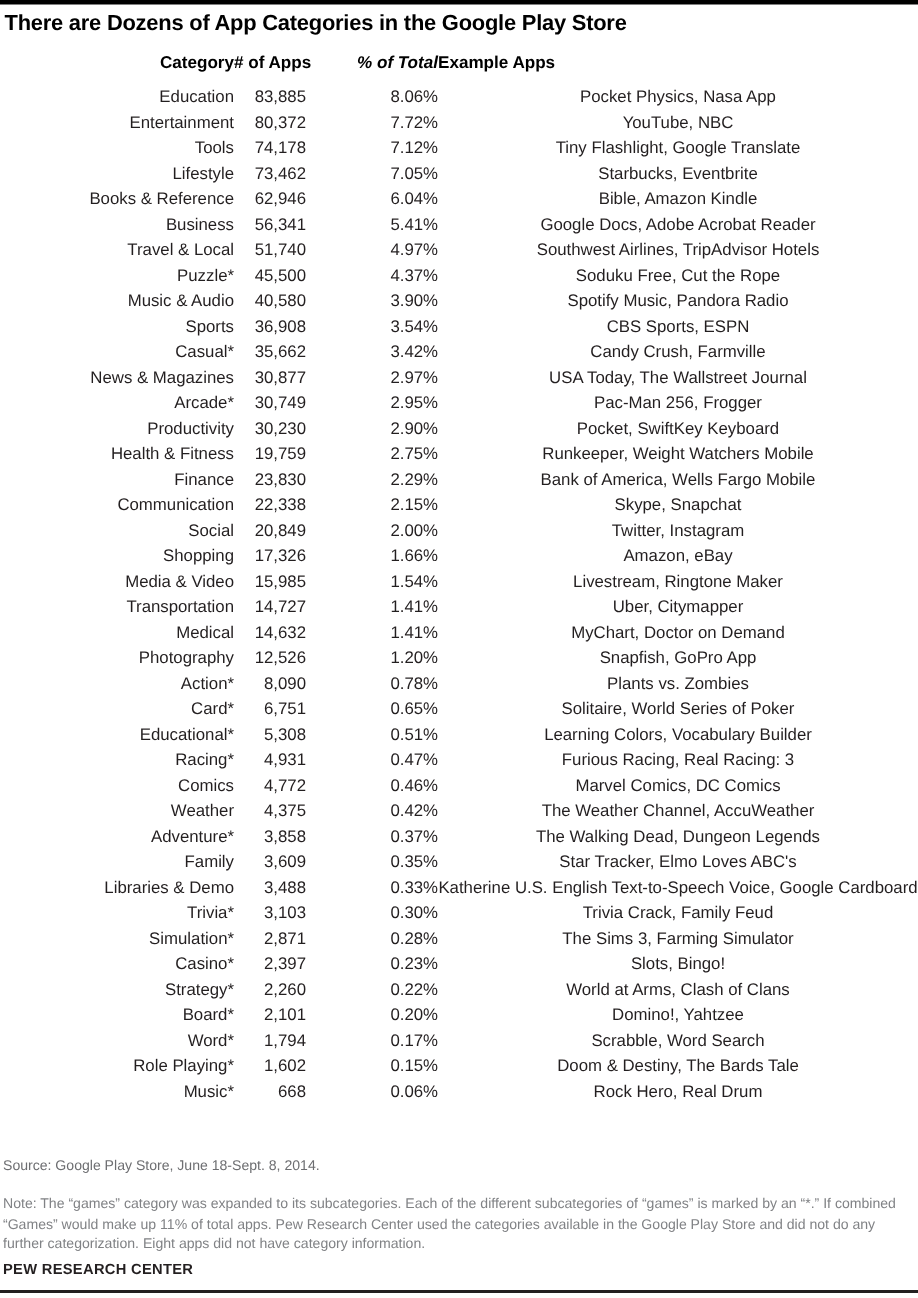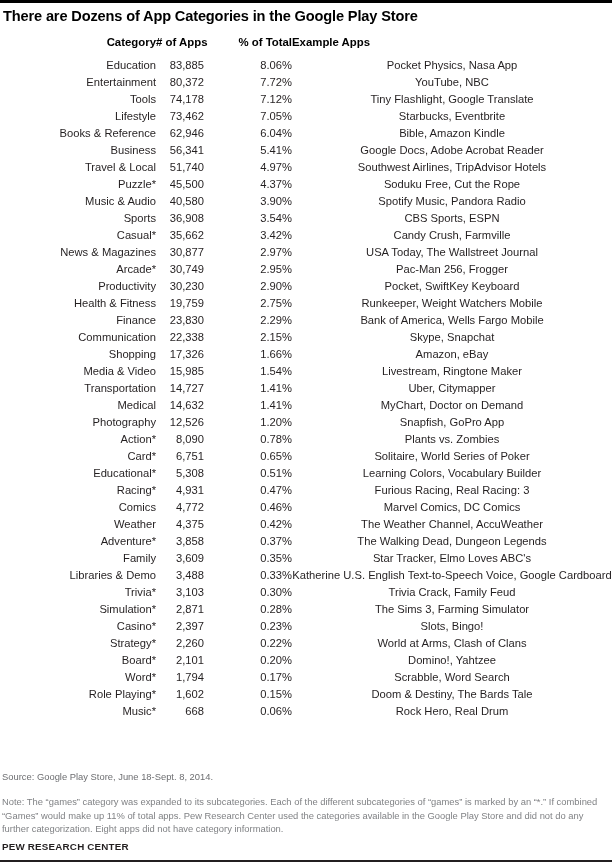--- a/index.html
+++ b/index.html
@@ -75,21 +75,21 @@
 
   .th-row th {
     font-weight: bold;
     font-size: 11.4px;
     color: #000000;
     padding-bottom: 3px;
     height: 20px;
   }
   .th-cat  { text-align: right; }
   .th-apps { text-align: right; }
-  .th-pct  { text-align: right; padding-right: 13px; }
+  .th-pct  { text-align: right; padding-right: 13px; font-style: italic; }
   .th-ex   { text-align: left;  padding-left: 14px; }
 
   .c-cat  { text-align: right; }
   .c-apps { text-align: right; }
   .c-pct  { text-align: right; padding-right: 13px; }
   .c-ex   { text-align: center;  padding-left: 14px; }
 
   
   .source {
     position: absolute;
@@ -248,20 +248,26 @@
           <td class="c-pct">2.29%</td>
           <td class="c-ex">Bank of America, Wells Fargo Mobile</td>
         </tr>
         <tr>
           <td class="c-cat">Communication</td>
           <td class="c-apps">22,338</td>
           <td class="c-pct">2.15%</td>
           <td class="c-ex">Skype, Snapchat</td>
         </tr>
         <tr>
+          <td class="c-cat">Social</td>
+          <td class="c-apps">20,849</td>
+          <td class="c-pct">2.00%</td>
+          <td class="c-ex">Twitter, Instagram</td>
+        </tr>
+        <tr>
           <td class="c-cat">Shopping</td>
           <td class="c-apps">17,326</td>
           <td class="c-pct">1.66%</td>
           <td class="c-ex">Amazon, eBay</td>
         </tr>
         <tr>
           <td class="c-cat">Media &amp; Video</td>
           <td class="c-apps">15,985</td>
           <td class="c-pct">1.54%</td>
           <td class="c-ex">Livestream, Ringtone Maker</td>

